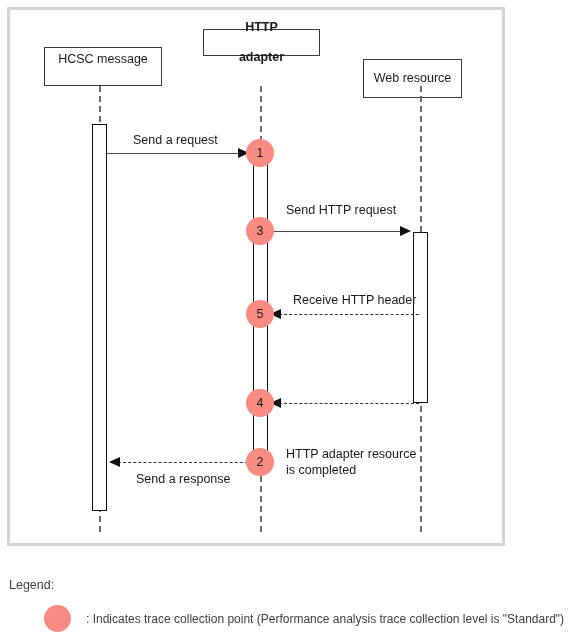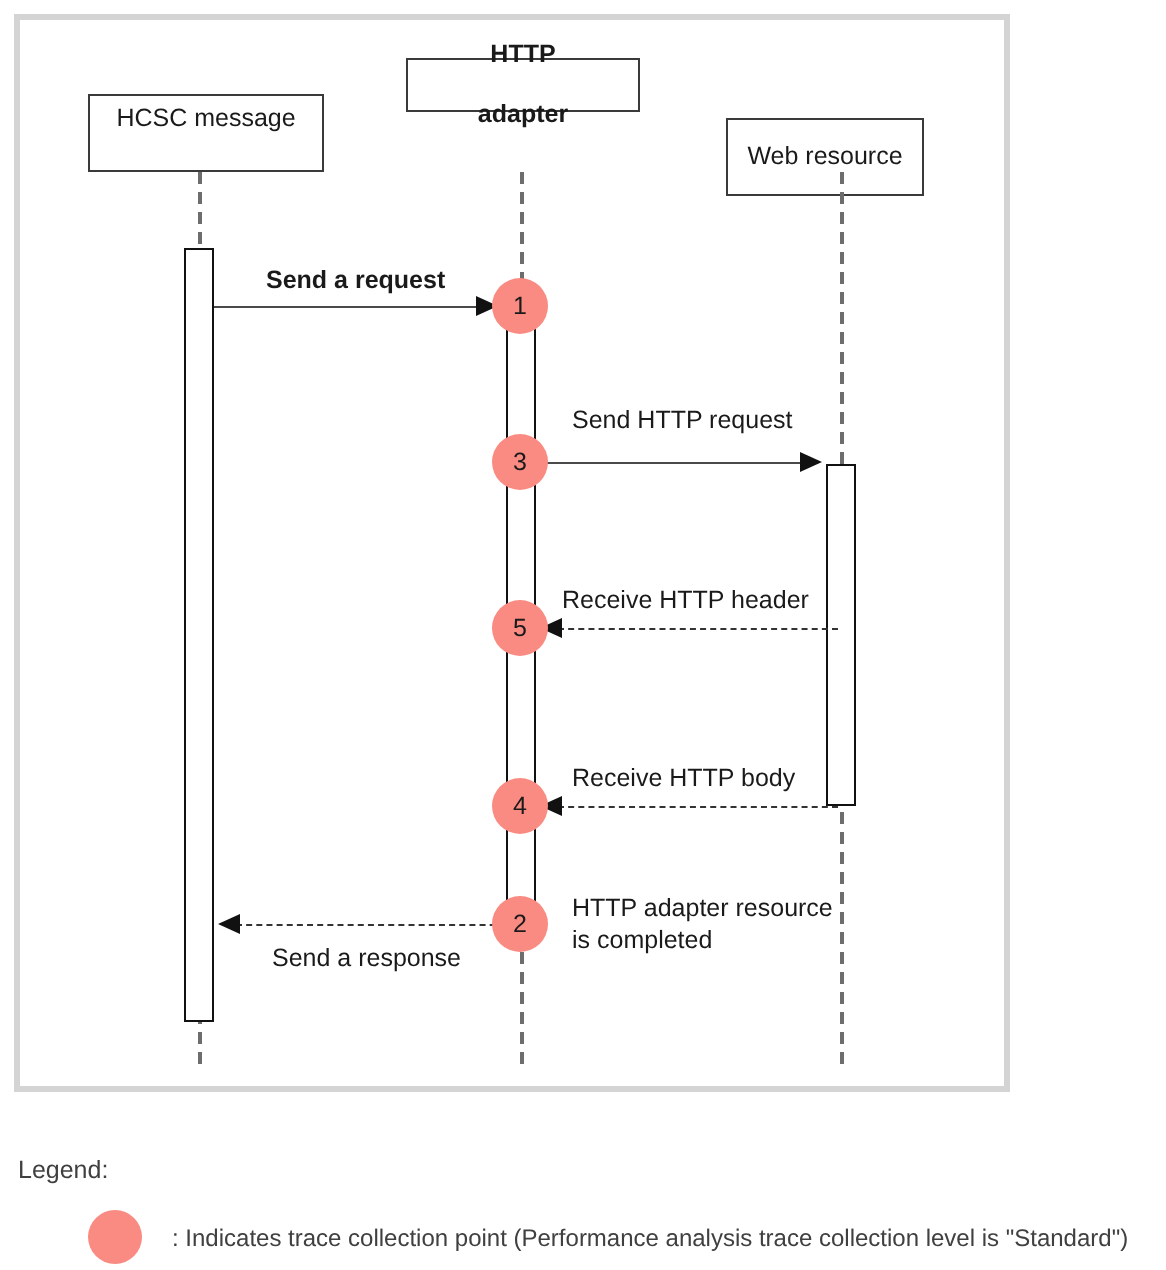--- a/index.html
+++ b/index.html
@@ -153,42 +153,41 @@
   </div>
 
   <div class="lifeline" style="left:99px;top:86px;height:446px;"></div>
   <div class="lifeline" style="left:260px;top:86px;height:446px;"></div>
   <div class="lifeline" style="left:420px;top:86px;height:446px;"></div>
 
   <div class="activation" style="left:92px;top:124px;width:15px;height:387px;"></div>
   <div class="activation" style="left:253px;top:155px;width:15px;height:308px;"></div>
   <div class="activation" style="left:413px;top:232px;width:15px;height:171px;"></div>
 
-  <div class="msg-label" style="left:133px;top:133px;font-weight:bold;">Send a request</div>
+  <div class="msg-label" style="left:133px;top:133px;">Send a request</div>
   <div class="msg-line solid" style="left:107px;top:153px;width:134px;"></div>
   <div class="arrowhead right" style="left:238px;top:147.5px;"></div>
   <div class="trace-point" style="left:246px;top:139px;">
     <span>1</span>
   </div>
 
   <div class="msg-label" style="left:286px;top:203px;">Send HTTP request</div>
   <div class="msg-line solid" style="left:268px;top:231px;width:134px;"></div>
   <div class="arrowhead right" style="left:400px;top:225.5px;"></div>
   <div class="trace-point" style="left:246px;top:217px;">
     <span>3</span>
   </div>
 
-  <div class="msg-label" style="left:281px;top:293px;text-align:center;">Receive HTTP header</div>
+  <div class="msg-label" style="left:293px;top:293px;text-align:center;">Receive HTTP header</div>
   <div class="msg-line dashed" style="left:279px;top:314px;width:140px;"></div>
   <div class="arrowhead left" style="left:270px;top:308.5px;"></div>
   <div class="trace-point" style="left:246px;top:300px;">
     <span>5</span>
   </div>
 
-  <div class="msg-label" style="left:286px;top:382px;">Receive HTTP body</div>
   <div class="msg-line dashed" style="left:279px;top:403px;width:140px;"></div>
   <div class="arrowhead left" style="left:270px;top:397.5px;"></div>
   <div class="trace-point" style="left:246px;top:389px;">
     <span>4</span>
   </div>
 
   <div class="msg-label" style="left:136px;top:441px;margin-top:31px;">Send a response</div>
   <div class="msg-line dashed" style="left:118px;top:462px;width:140px;"></div>
   <div class="arrowhead left" style="left:109px;top:456.5px;"></div>
   <div class="trace-point" style="left:246px;top:448px;">

